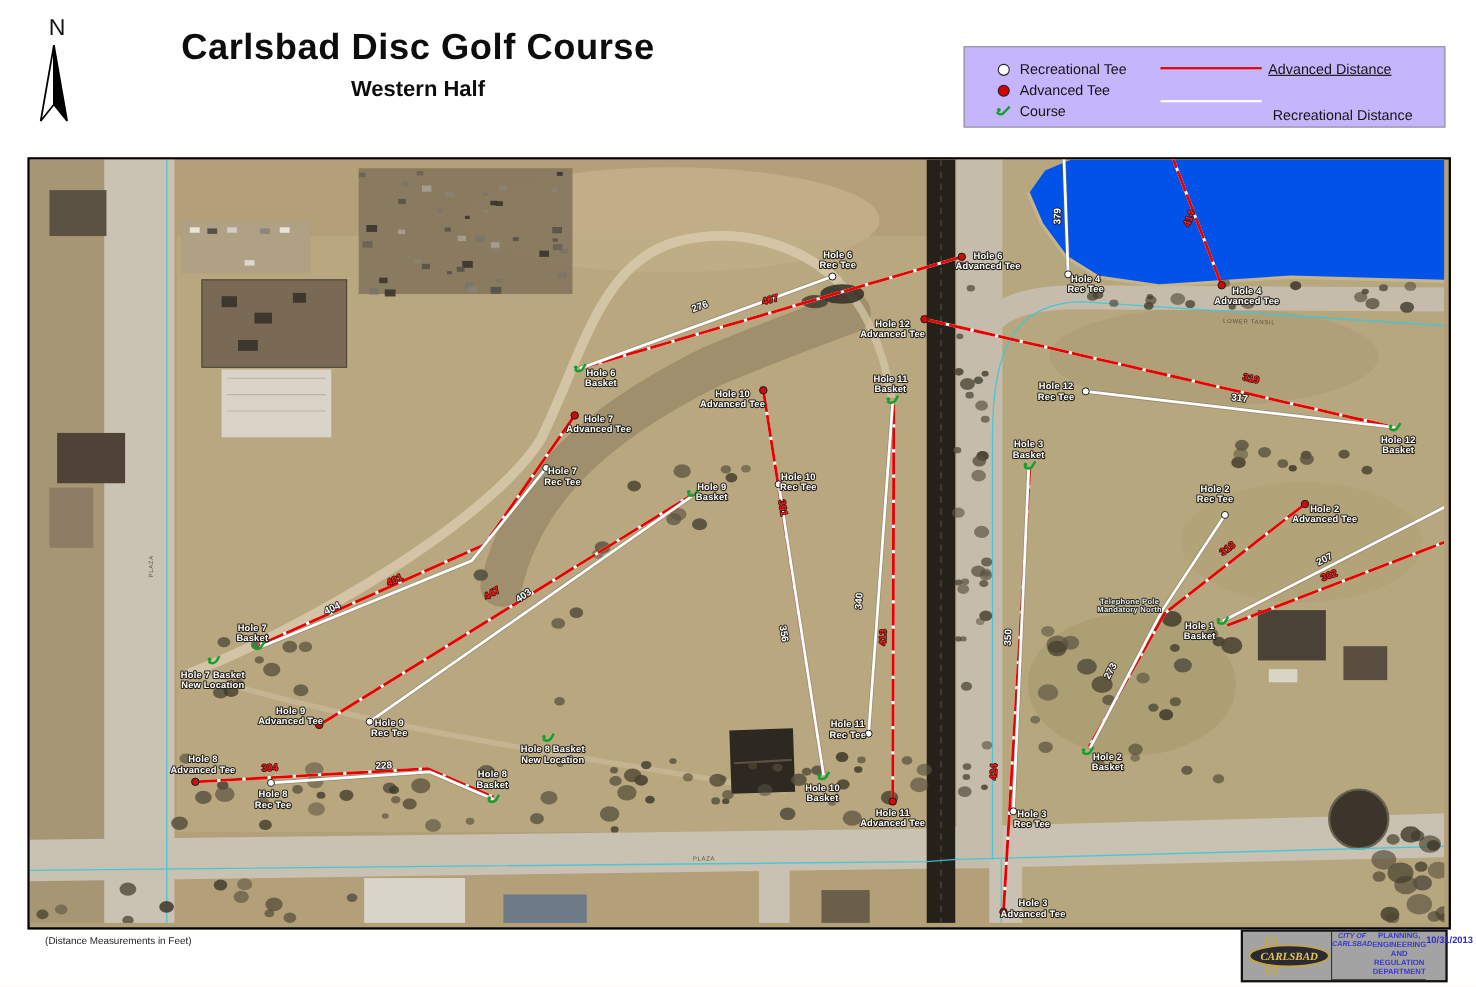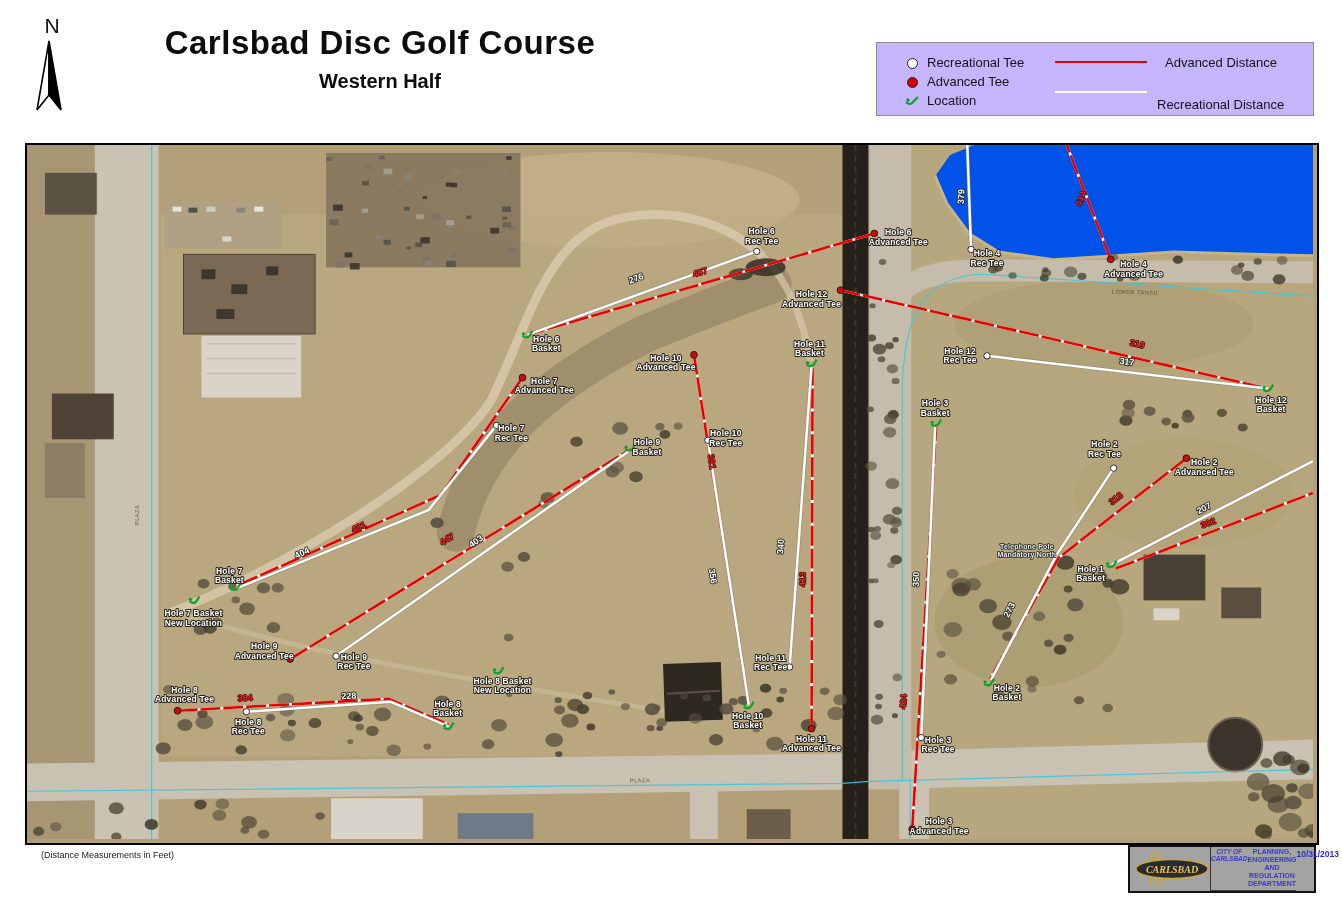--- a/index.html
+++ b/index.html
@@ -63,23 +63,23 @@
 
   <div id="legend">
     <span class="lg-dot" style="left:30px;top:15px;background:#ffffff;"></span>
     <span class="lg-item" style="left:50px;top:12px;">Recreational Tee</span>
     <span class="lg-dot" style="left:30px;top:34px;background:#d40000;"></span>
     <span class="lg-item" style="left:50px;top:31px;">Advanced Tee</span>
     <svg width="16" height="13" style="position:absolute;left:27px;top:52px;">
       <path d="M2,7 Q6,11 9,7 L14,2" stroke="#12a02c" stroke-width="2.2" fill="none"></path>
       <circle cx="4" cy="5" r="1.8" fill="#12a02c"></circle>
     </svg>
-    <span class="lg-item" style="left:50px;top:50px;">Location</span>
+    <span class="lg-item" style="left:50px;top:50px;">Course</span>
     <span class="lg-line" style="left:178px;top:18px;background:#e60000;"></span>
-    <span class="lg-item" style="left:288px;top:12px;">Advanced Distance</span>
+    <span class="lg-item" style="left:276px;top:12px;text-decoration:underline;">Advanced Distance</span>
     <span class="lg-line" style="left:178px;top:48px;background:#ffffff;"></span>
     <span class="lg-item" style="left:280px;top:54px;">Recreational Distance</span>
   </div>
 
   <div id="map">
     <svg id="map-svg" viewBox="0 0 1290 698" width="1286" height="694" preserveAspectRatio="none">
       <g id="terrain">
         <rect x="0" y="0" width="1290" height="698" fill="#b3a078"></rect>
         <rect x="0" y="0" width="70" height="698" fill="#a79674"></rect>
         <rect x="885" y="0" width="405" height="698" fill="#b7a77e"></rect>

